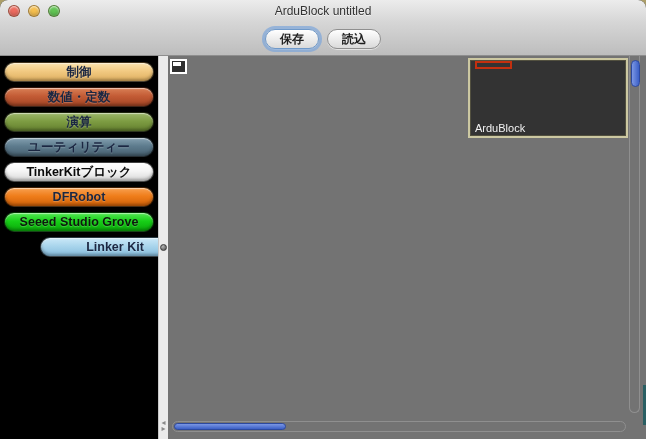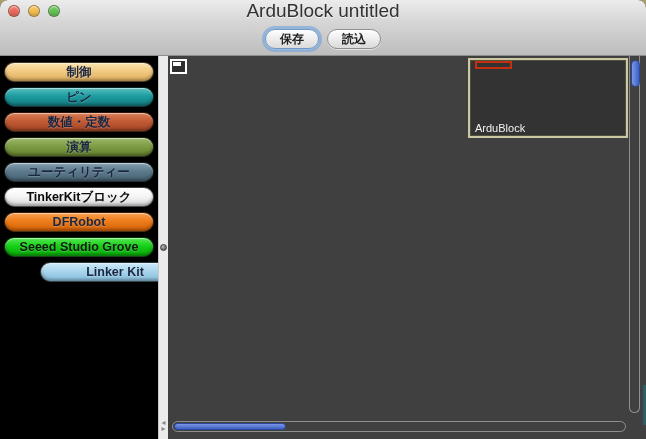--- a/index.html
+++ b/index.html
@@ -12,21 +12,21 @@
   .window{
     position:relative;width:646px;height:439px;
     border-radius:8px 8px 0 0;overflow:hidden;background:#000;
   }
   
   .titlebar{
     position:absolute;left:0;top:0;width:646px;height:22px;
     background:linear-gradient(#ECECEC,#D6D6D6);
     display:flex;align-items:center;justify-content:center;
   }
-  .title-text{font-size:19px;color:#323232;text-shadow:0 1px 0 rgba(255,255,255,.65);}
+  .title-text{font-size:12px;color:#323232;text-shadow:0 1px 0 rgba(255,255,255,.65);}
   .lights{position:absolute;left:8px;top:5px;display:flex;gap:8px;}
   .light{
     width:12px;height:12px;border-radius:50%;
     border:1px solid rgba(60,40,20,.45);box-sizing:border-box;
     box-shadow:inset 0 1px 2px rgba(255,255,255,.75), inset 0 -2px 3px rgba(0,0,0,.18);
   }
   
   .toolbar{
     position:absolute;left:0;top:22px;width:646px;height:33px;
     background:linear-gradient(#D6D6D6,#BDBDBD);
@@ -75,21 +75,21 @@
     border:1px solid #3A3A3A;box-sizing:border-box;
   }
   .divider-arrows{
     position:absolute;left:0;top:364px;width:100%;
     display:flex;flex-direction:column;align-items:center;
     color:#8A8A8A;font-size:8px;line-height:6px;
   }
   
   .workspace{
     position:absolute;left:168px;top:0;width:478px;height:100%;
-    background:#404040;
+    background:#737373;
   }
   .ws-icon{
     position:absolute;left:2px;top:3px;width:13px;height:11px;
     border:2px solid #FFF;background:#2F2F2F;
   }
   .ws-icon::after{
     content:"";position:absolute;left:1px;top:1px;width:8px;height:4px;background:#FFF;
   }
   .minimap{
     position:absolute;left:300px;top:2px;width:156px;height:76px;
@@ -144,21 +144,20 @@
 
   <div class="toolbar">
       <button class="tb-btn focused">保存</button>
       <button class="tb-btn">読込</button>
     </div>
 
   <div class="content">
 
     <div class="sidebar">
         <div class="cat-btn" style="background: linear-gradient(rgb(251, 227, 174), rgb(242, 202, 130) 45%, rgb(223, 175, 95)); color: rgb(27, 39, 66); font-family: Liberation Mono, monospace;">制御</div>
-        <div class="cat-btn" style="background: linear-gradient(rgb(87, 190, 190), rgb(29, 157, 160) 45%, rgb(19, 122, 126)); color: rgb(27, 39, 66);">ピン</div>
         <div class="cat-btn" style="background: linear-gradient(rgb(217, 128, 86), rgb(195, 91, 53) 45%, rgb(163, 69, 36)); color: rgb(27, 39, 66);">数値・定数</div>
         <div class="cat-btn" style="background: linear-gradient(rgb(157, 184, 108), rgb(126, 157, 67) 45%, rgb(99, 127, 46)); color: rgb(27, 39, 66);">演算</div>
         <div class="cat-btn" style="background: linear-gradient(rgb(132, 160, 176), rgb(93, 123, 141) 45%, rgb(71, 96, 112)); color: rgb(27, 39, 66);">ユーティリティー</div>
         <div class="cat-btn" style="background: linear-gradient(rgb(255, 255, 255), rgb(245, 245, 245) 45%, rgb(216, 216, 216)); color: rgb(10, 10, 10);">TinkerKitブロック</div>
         <div class="cat-btn" style="background: linear-gradient(rgb(248, 160, 80), rgb(239, 125, 26) 45%, rgb(208, 96, 8)); color: rgb(27, 39, 66);">DFRobot</div>
         <div class="cat-btn" style="background: linear-gradient(rgb(85, 232, 85), rgb(23, 207, 23) 45%, rgb(10, 168, 10)); color: rgb(13, 26, 13);">Seeed Studio Grove</div>
         <div class="cat-btn" style="background: linear-gradient(rgb(203, 233, 248), rgb(169, 213, 236) 45%, rgb(134, 188, 220)); color: rgb(27, 39, 66); margin-left: 40px;">Linker Kit</div>
       </div>
 
     <div class="divider">

